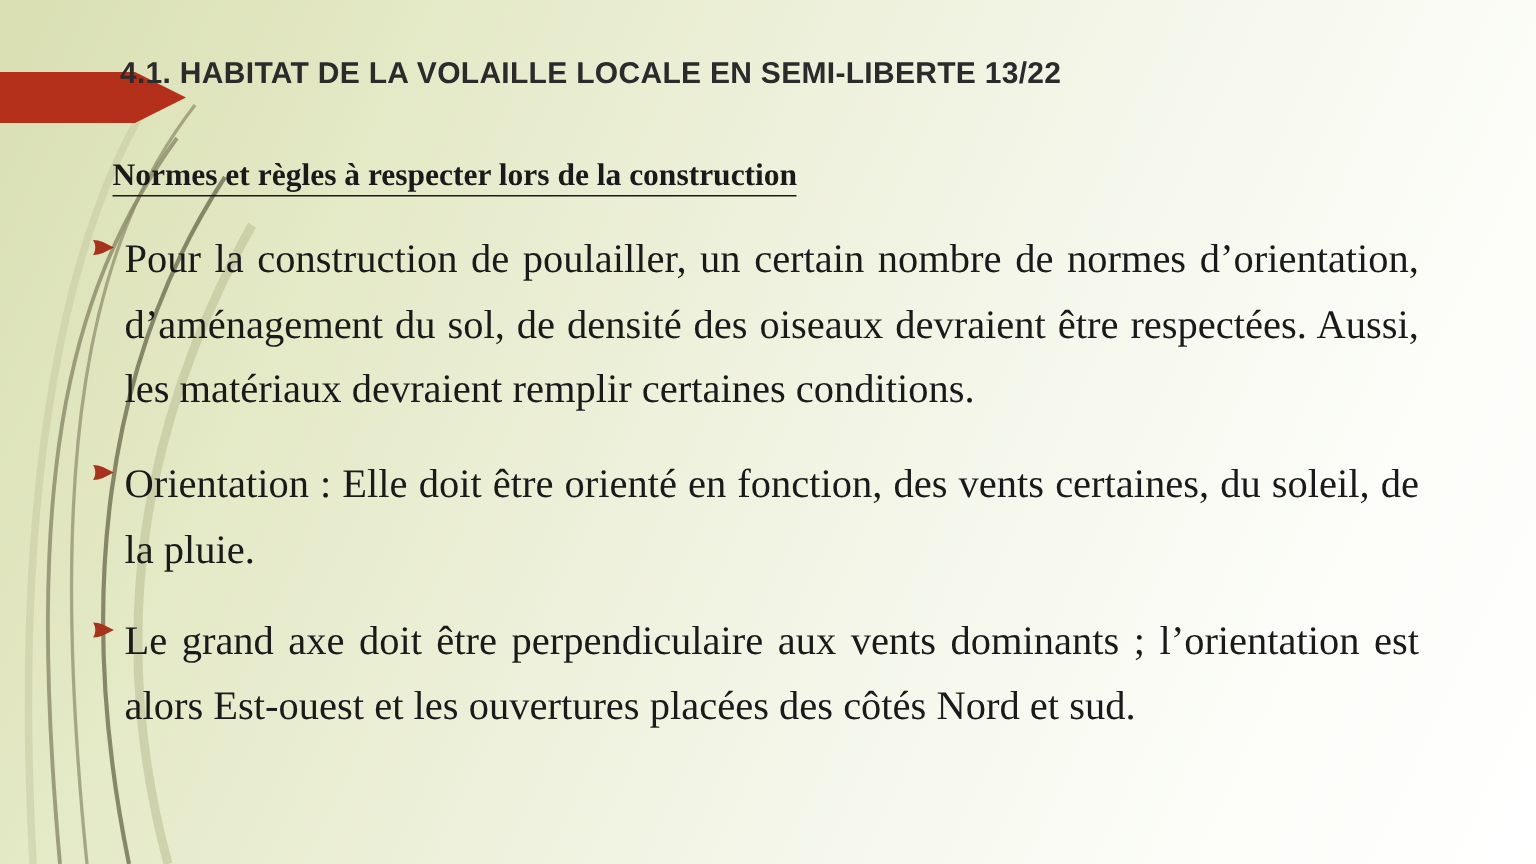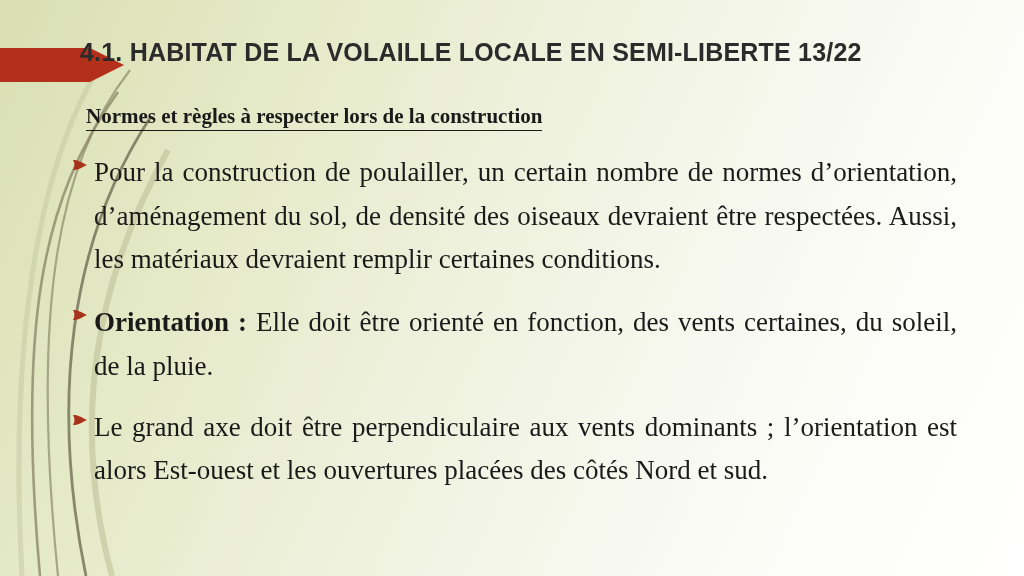--- a/index.html
+++ b/index.html
@@ -38,27 +38,27 @@
     height: 46px;
     pointer-events: none;
   }
   .title {
     position: absolute;
     left: 80px;
     top: 38px;
     width: 880px;
     font-family: "Liberation Sans", sans-serif;
     font-weight: bold;
-    font-size: 25px;
+    font-size: 20px;
     letter-spacing: 0.2px;
     color: #2b2b2b;
   }
   .content {
     position: absolute;
-    left: 72px;
+    left: 61px;
     top: 104px;
     width: 885px;
   }
   .subhead {
     font-family: "Liberation Serif", serif;
     font-weight: bold;
     font-size: 21px;
     color: #1a1a1a;
     display: inline-block;
     border-bottom: 1.5px solid #1a1a1a;
@@ -79,21 +79,21 @@
   .para.p3 { }
   .bullet {
     position: absolute;
     left: 0;
     top: 7px;
     width: 16px;
     height: 14px;
   }
   .bullet svg { display: block; }
   .lead {
-    font-weight: bold;
+    font-weight: normal;
   }
 </style>
 </head>
 <body>
 
 <div class="slide">
 
   <svg class="decor" viewBox="0 0 360 576" preserveAspectRatio="none">
     <path d="M130 70 C 60 160, 30 300, 58 576" stroke="#9a9a78" stroke-width="2.2" fill="none" opacity="0.85"></path>
     <path d="M118 92 C 40 200, 18 330, 40 576" stroke="#8b8a6a" stroke-width="2.6" fill="none" opacity="0.8"></path>

